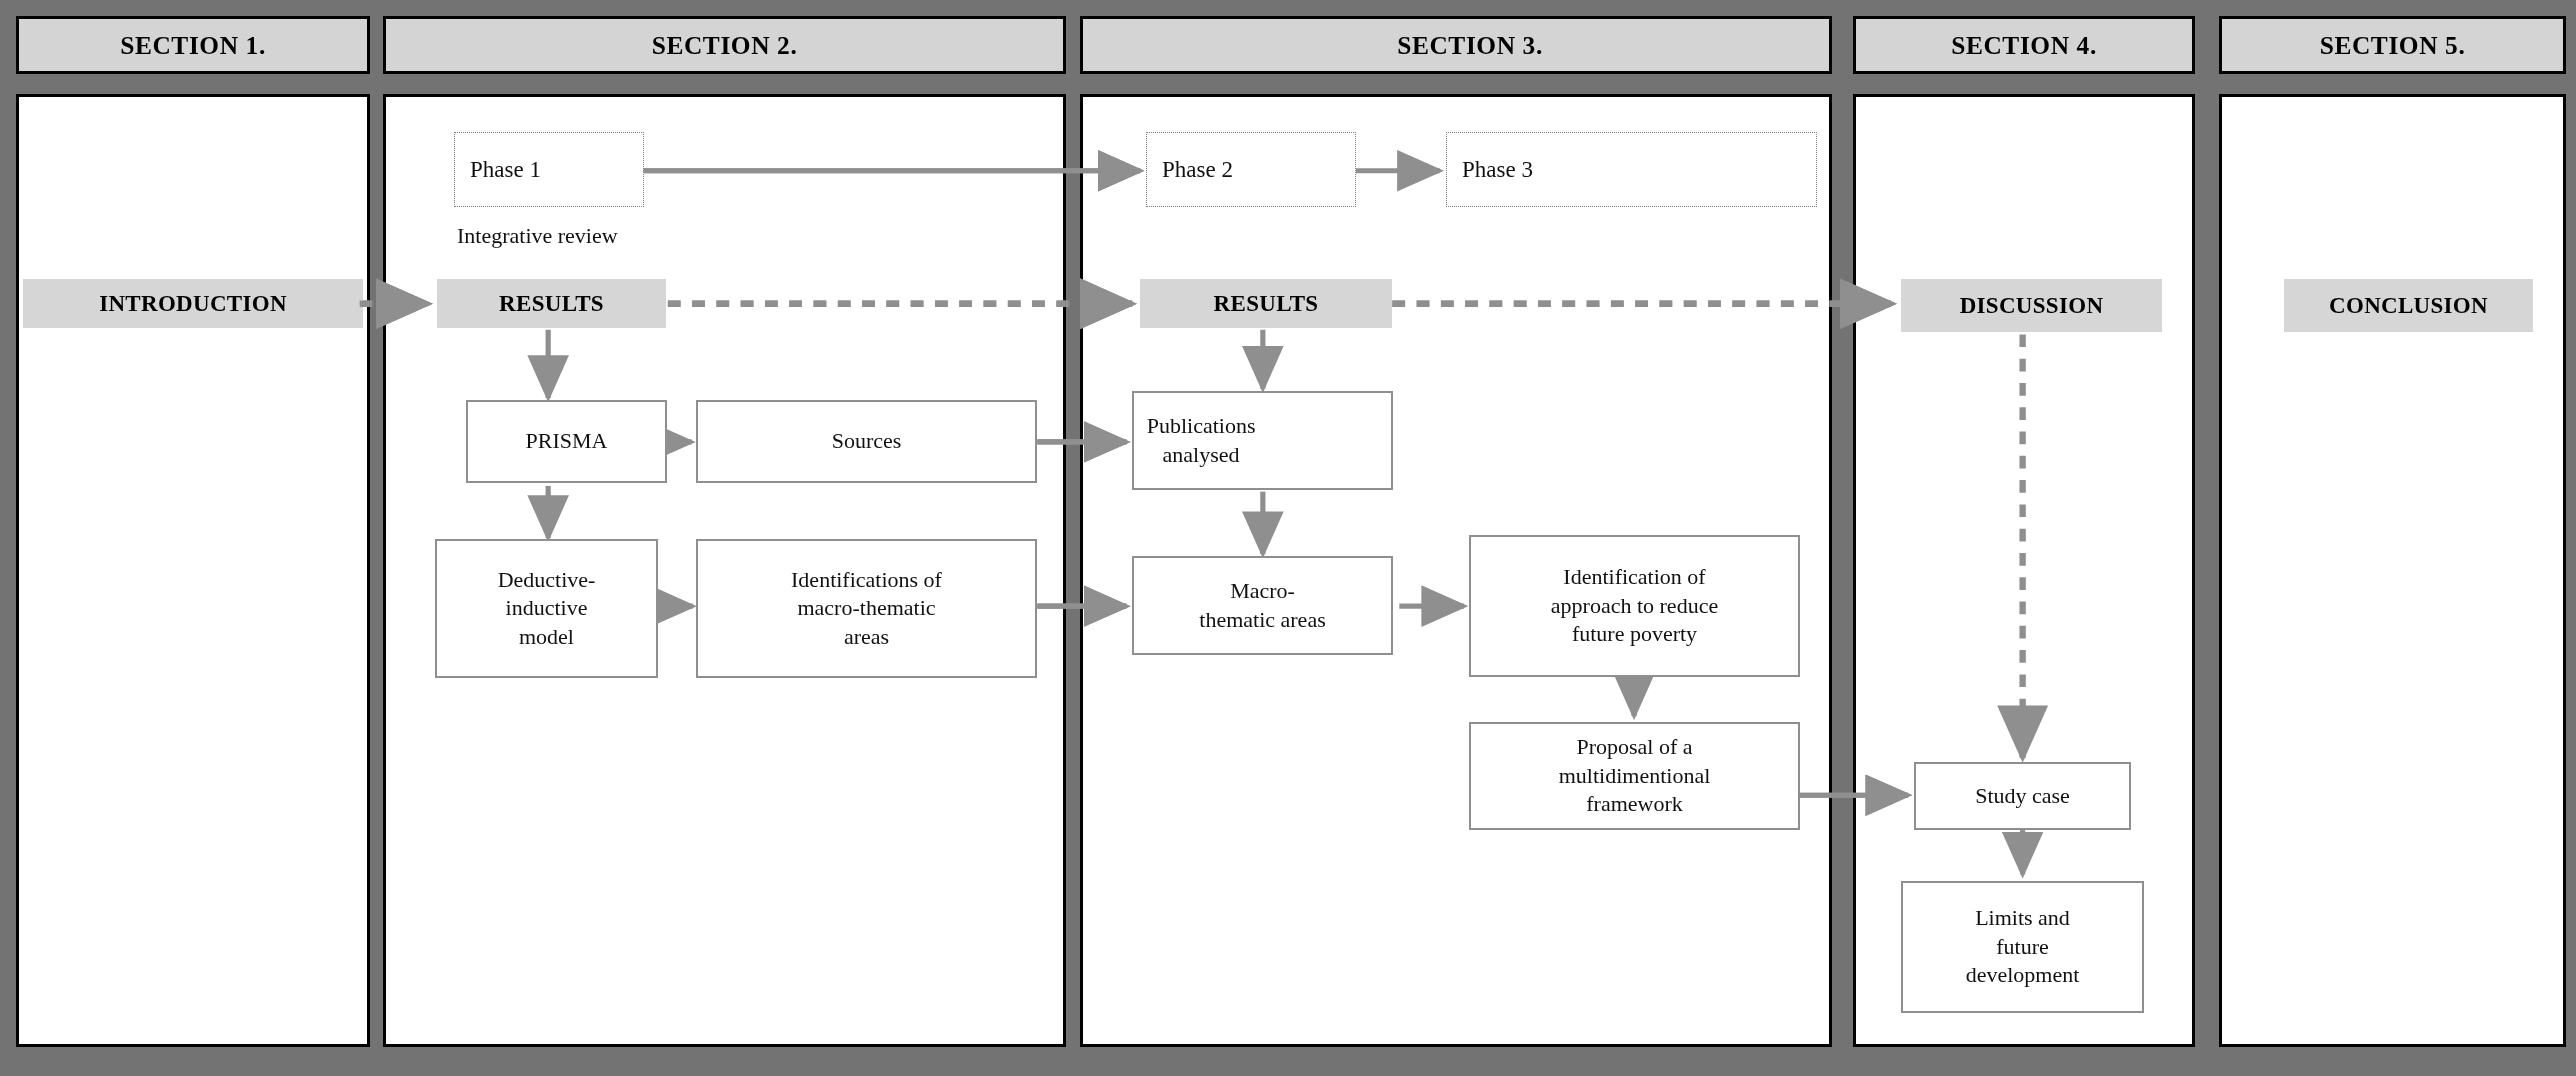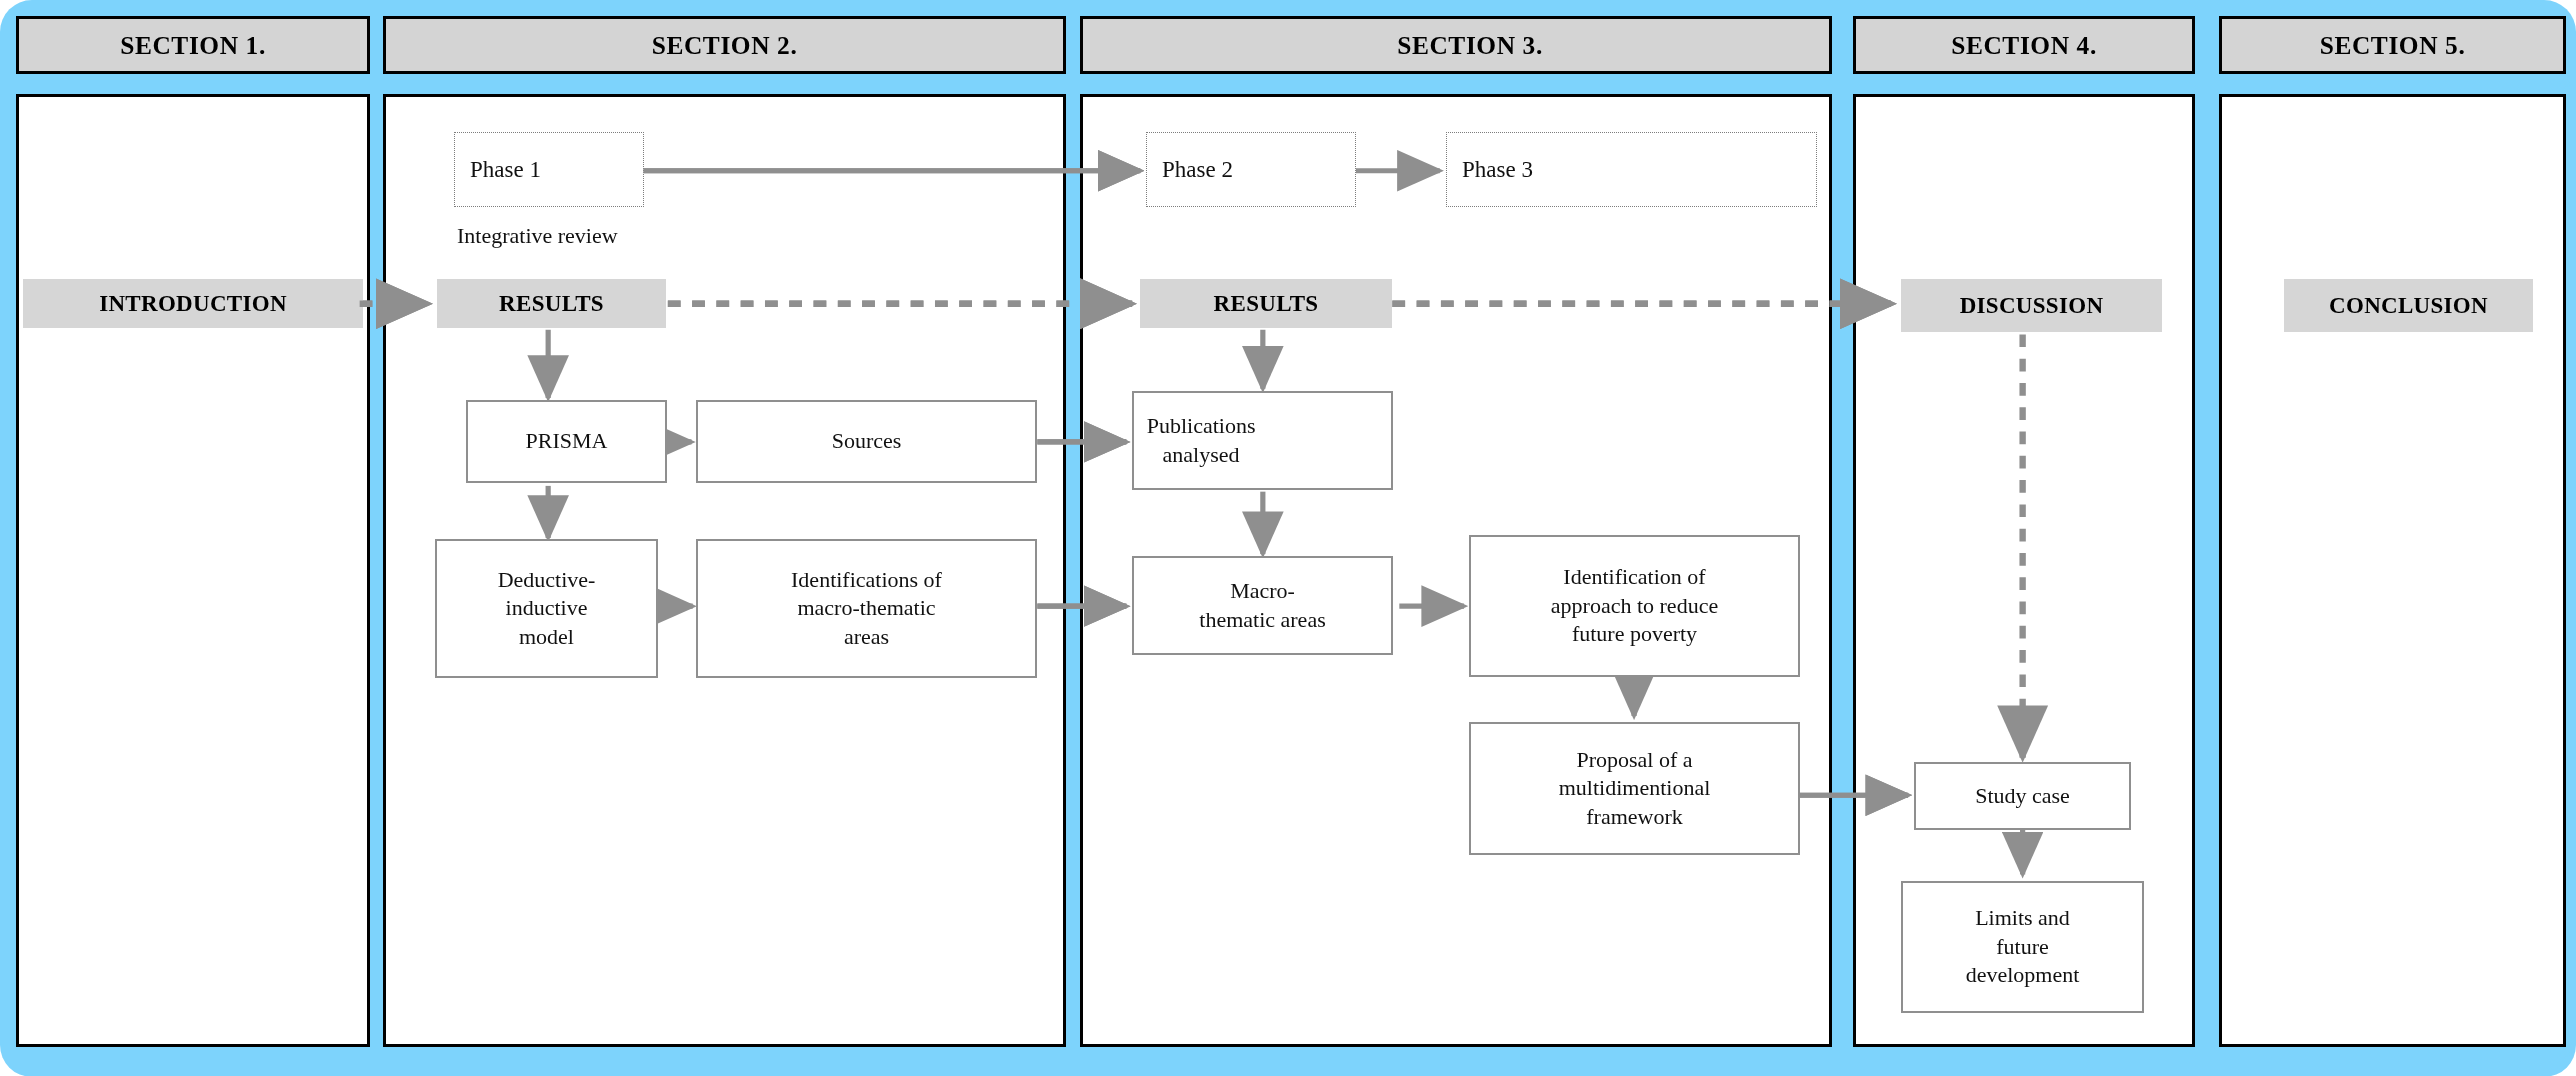--- a/index.html
+++ b/index.html
@@ -1,17 +1,17 @@
 <!DOCTYPE html>
 <html style="font-size:9.3px"><head>
 <meta charset="utf-8">
 <style>
   html,body{margin:0;padding:0;background:#ffffff;}
   body{font-family:"Liberation Serif", serif;}
-  #stage{position:relative;width:2576px;height:1077px;background:#7dd3fc;overflow:hidden;border-radius:32px;}
+  #stage{position:relative;width:2576px;height:1077px;background:#737373;overflow:hidden;}
 
   
   .sec-head{
     position:absolute;
     border:3.5px solid #000;
     background:#d4d4d4;
     display:flex;align-items:center;justify-content:center;
     font-weight:bold;
     font-size:25.4px;
     letter-spacing:0.6px;
@@ -214,21 +214,21 @@
   </div>
 
   <div class="pbox" style="left:1469px; top:535px; width:331px; height:142px;">
     <span>
       <span>Identification of</span><br>
       <span>approach to reduce</span><br>
       <span>future poverty</span>
     </span>
   </div>
 
-  <div class="pbox" style="left:1469px; top:722px; width:331px; height:133px;">
+  <div class="pbox" style="left:1469px; top:722px; width:331px; height:108px;">
     <span>
       <span>Proposal of a</span><br>
       <span>multidimentional</span><br>
       <span>framework</span>
     </span>
   </div>
 
   <div class="pbox" style="left:1914px; top:762px; width:217px; height:68px;">
     <span>Study case</span>
   </div>

